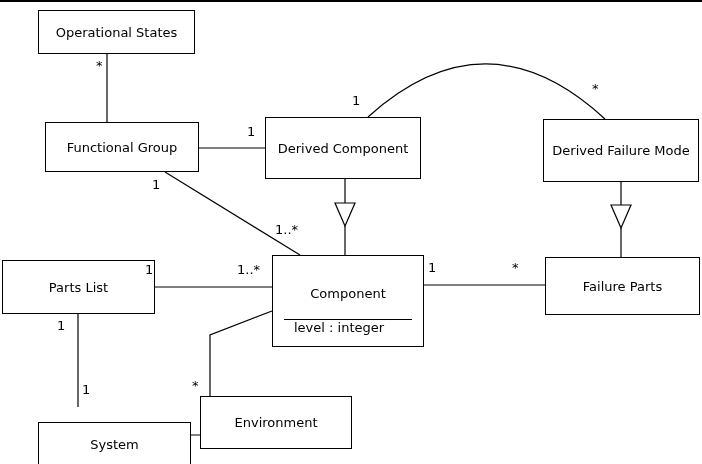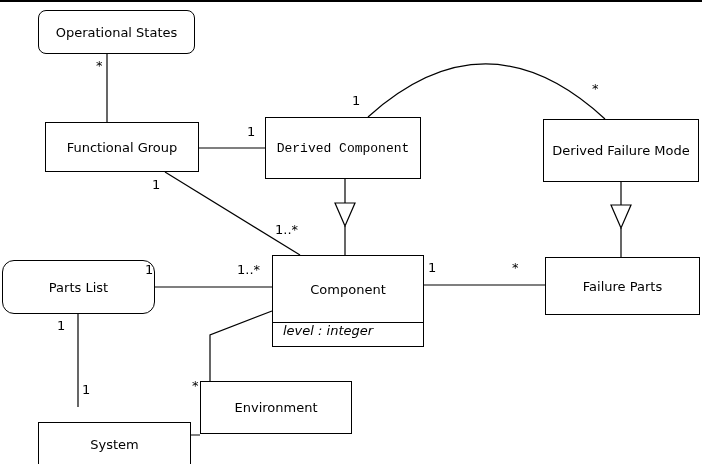--- a/index.html
+++ b/index.html
@@ -30,35 +30,34 @@
     display: flex;
     align-items: center;
     justify-content: center;
     font-size: 13px;
     color: #000;
   }
   .uml-box.two-part {
     flex-direction: column;
     align-items: stretch;
     justify-content: flex-start;
-    padding: 0;
+    padding: 11px;
   }
   .name-compartment {
     height: 66px;
     display: flex;
     align-items: center;
     justify-content: center;
   }
   .attr-compartment {
     border-top: 1.5px solid #000;
     flex: 1;
     display: flex;
     justify-content: flex-start;
     padding-left: 10px;
-    font-style: italic;
   }
   .mult {
     position: absolute;
     font-size: 13px;
     color: #000;
     line-height: 1;
     white-space: nowrap;
   }
   .wire {
     stroke: #000;
@@ -91,58 +90,58 @@
 
     <path class="wire" d="M368,115 Q487,8 605,117"></path>
 
     <line class="wire" x1="155" y1="285" x2="272" y2="285"></line>
     <line class="wire" x1="424" y1="283" x2="545" y2="283"></line>
     <line class="wire" x1="78" y1="312" x2="78" y2="405"></line>
     <line class="wire" x1="155" y1="433" x2="200" y2="433"></line>
     <polyline class="wire" points="210,403 210,333 272,309"></polyline>
   </svg>
 
-  <div class="uml-box" style="left:38px; top:8px; width:157px; height:44px;border-radius:8px;">
+  <div class="uml-box" style="left:38px; top:8px; width:157px; height:44px;">
     <span>Operational States</span>
   </div>
 
   <div class="uml-box" style="left:38px; top:120px; width:154px; height:50px;margin-left:7px;">
     <span>Functional Group</span>
   </div>
 
-  <div class="uml-box" style="left:265px; top:115px; width:156px; height:62px;font-family:Liberation Mono, monospace;">
+  <div class="uml-box" style="left:265px; top:115px; width:156px; height:62px;">
     <span>Derived Component</span>
   </div>
 
   <div class="uml-box" style="left:543px; top:117px; width:156px; height:63px;">
     <span>Derived Failure Mode</span>
   </div>
 
-  <div class="uml-box" style="left:2px; top:258px; width:153px; height:54px;border-radius:12px;">
+  <div class="uml-box" style="left:2px; top:258px; width:153px; height:54px;">
     <span>Parts List</span>
   </div>
 
   <div class="uml-box two-part" style="left:272px; top:253px; width:152px; height:92px;">
     <div class="name-compartment">
       <span>Component</span>
     </div>
     <div class="attr-compartment">
       <span>level : integer</span>
     </div>
   </div>
 
   <div class="uml-box" style="left:545px; top:255px; width:155px; height:58px;">
     <span>Failure Parts</span>
   </div>
 
   <div class="uml-box" style="left:2px; top:420px; width:153px; height:44px;margin-left:36px;">
     <span>System</span>
   </div>
 
-  <div class="uml-box" style="left:200px; top:379px; width:152px; height:53px;">
+  <div class="uml-box" style="left:200px; top:394px; width:152px; height:53px;">
     <span>Environment</span>
   </div>
 
   <span class="mult" style="left:96px;  top:57px;">*</span>
   <span class="mult" style="left:247px; top:123px;">1</span>
   <span class="mult" style="left:352px; top:92px;">1</span>
   <span class="mult" style="left:592px; top:80px;">*</span>
   <span class="mult" style="left:152px; top:176px;">1</span>
   <span class="mult" style="left:275px; top:221px;">1..*</span>
   <span class="mult" style="left:145px; top:261px;">1</span>

